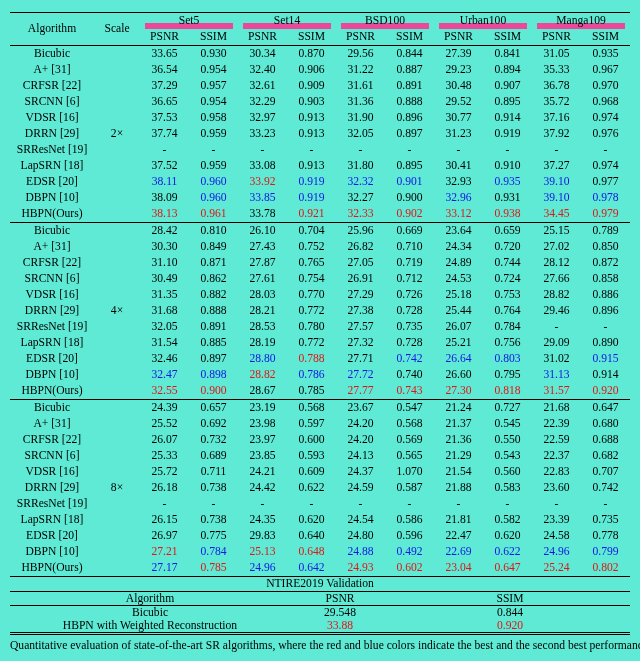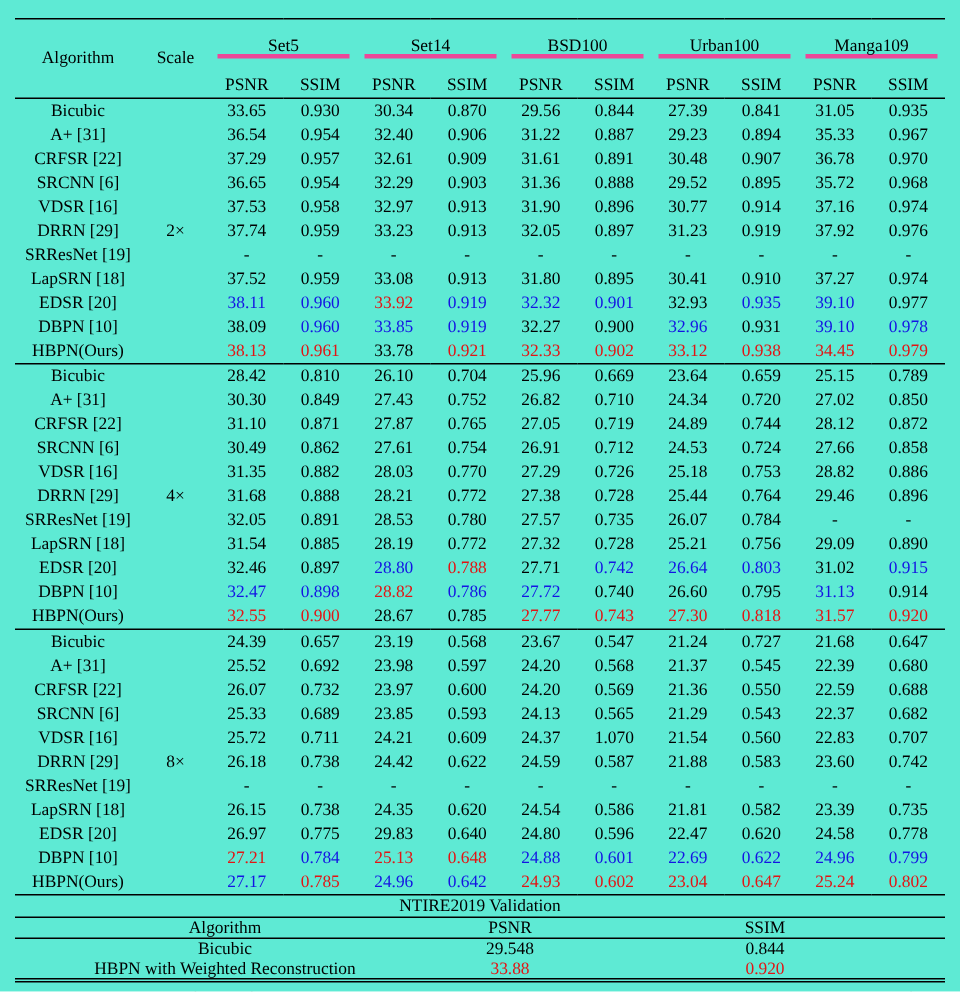--- a/index.html
+++ b/index.html
@@ -15,21 +15,21 @@
   table { border-collapse:collapse; table-layout:fixed; width:620px; }
   th, td {
     font-weight:normal; font-size:11.6px; text-align:center;
     white-space:nowrap; padding:0; vertical-align:middle;
   }
   
   .main { border-top:1px solid #000; border-bottom:1px solid #000; }
   .main thead th { height:16px; }
   .main thead .ds .cmid {
     display:block; height:16px; line-height:15px;
-    margin:10px 5px; border-bottom:3px solid #ec4899;
+    margin:0 5px; border-bottom:6px solid #ec4899;
   }
   .main tbody td { height:16px; line-height:16px; }
   .main tr.sec-start td { border-top:1px solid #000; }
   
   .ntire { border-bottom:3px double #000; }
   .ntire th, .ntire td { height:13px; line-height:13px;text-align:center; }
   .ntire .ntitle th { height:14px; line-height:14px; border-bottom:1px solid #000; }
   .ntire .nhead th { border-bottom:1px solid #000; }
   
   .c-r { color:var(--c-best); }
@@ -497,21 +497,21 @@
           <td class="c-k">24.58</td>
           <td class="c-k">0.778</td>
         </tr>
         <tr>
           <td>DBPN [10]</td>
           <td class="c-r">27.21</td>
           <td class="c-b">0.784</td>
           <td class="c-r">25.13</td>
           <td class="c-r">0.648</td>
           <td class="c-b">24.88</td>
-          <td class="c-b">0.601</td>
+          <td class="c-b">0.492</td>
           <td class="c-b">22.69</td>
           <td class="c-b">0.622</td>
           <td class="c-b">24.96</td>
           <td class="c-b">0.799</td>
         </tr>
         <tr>
           <td>HBPN(Ours)</td>
           <td class="c-b">27.17</td>
           <td class="c-r">0.785</td>
           <td class="c-b">24.96</td>

